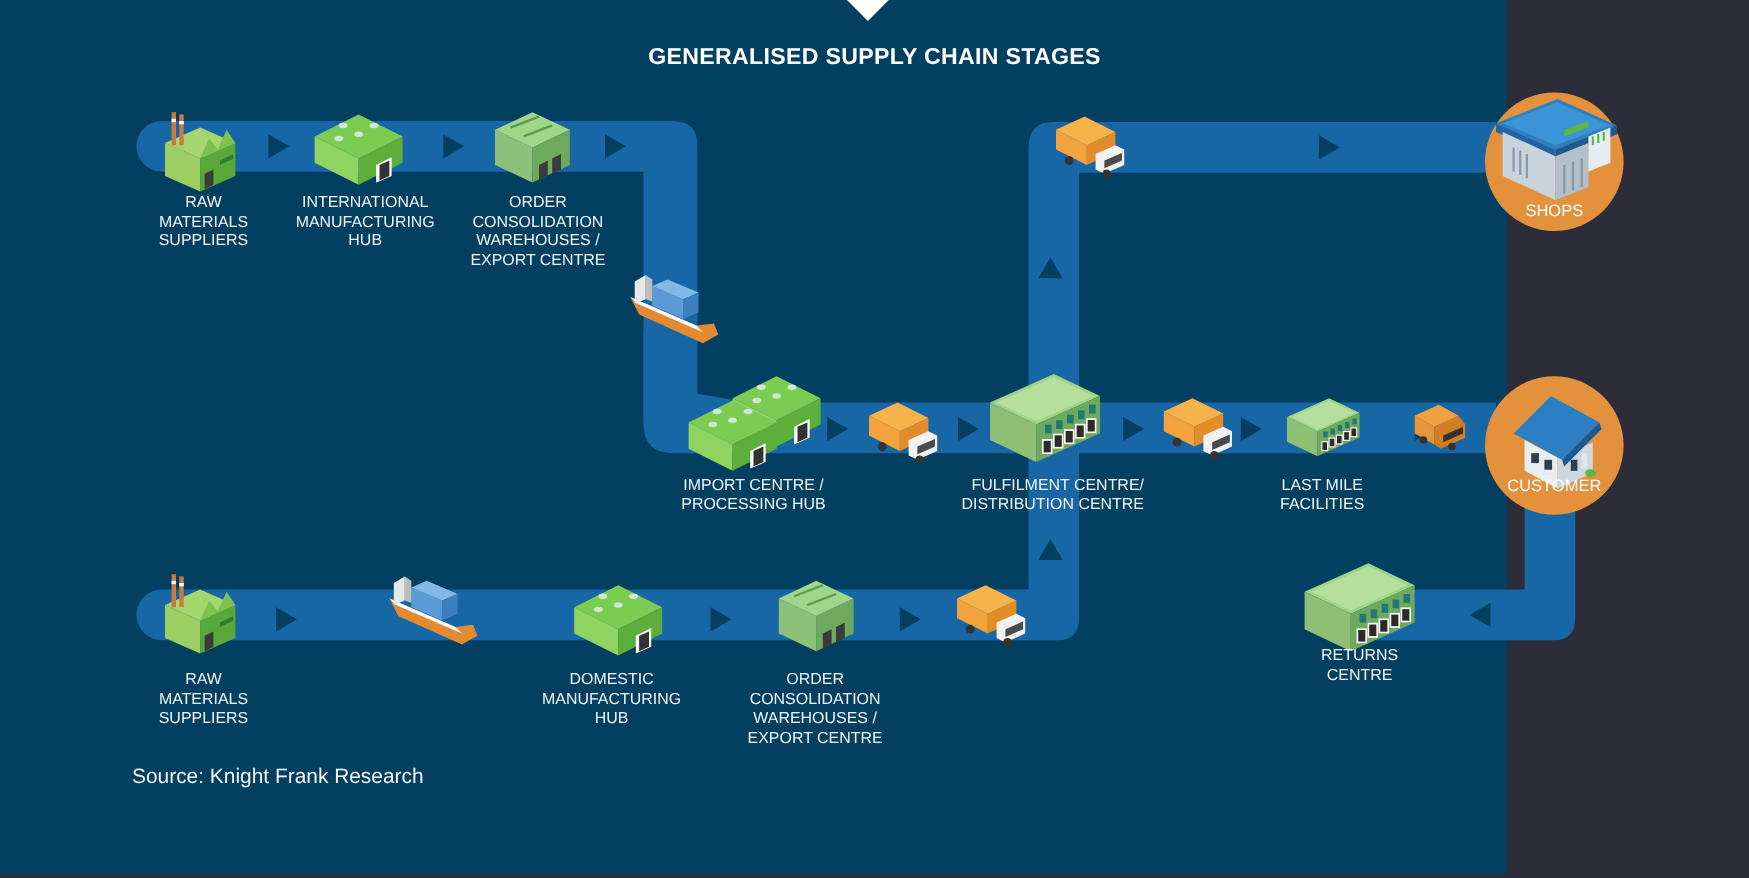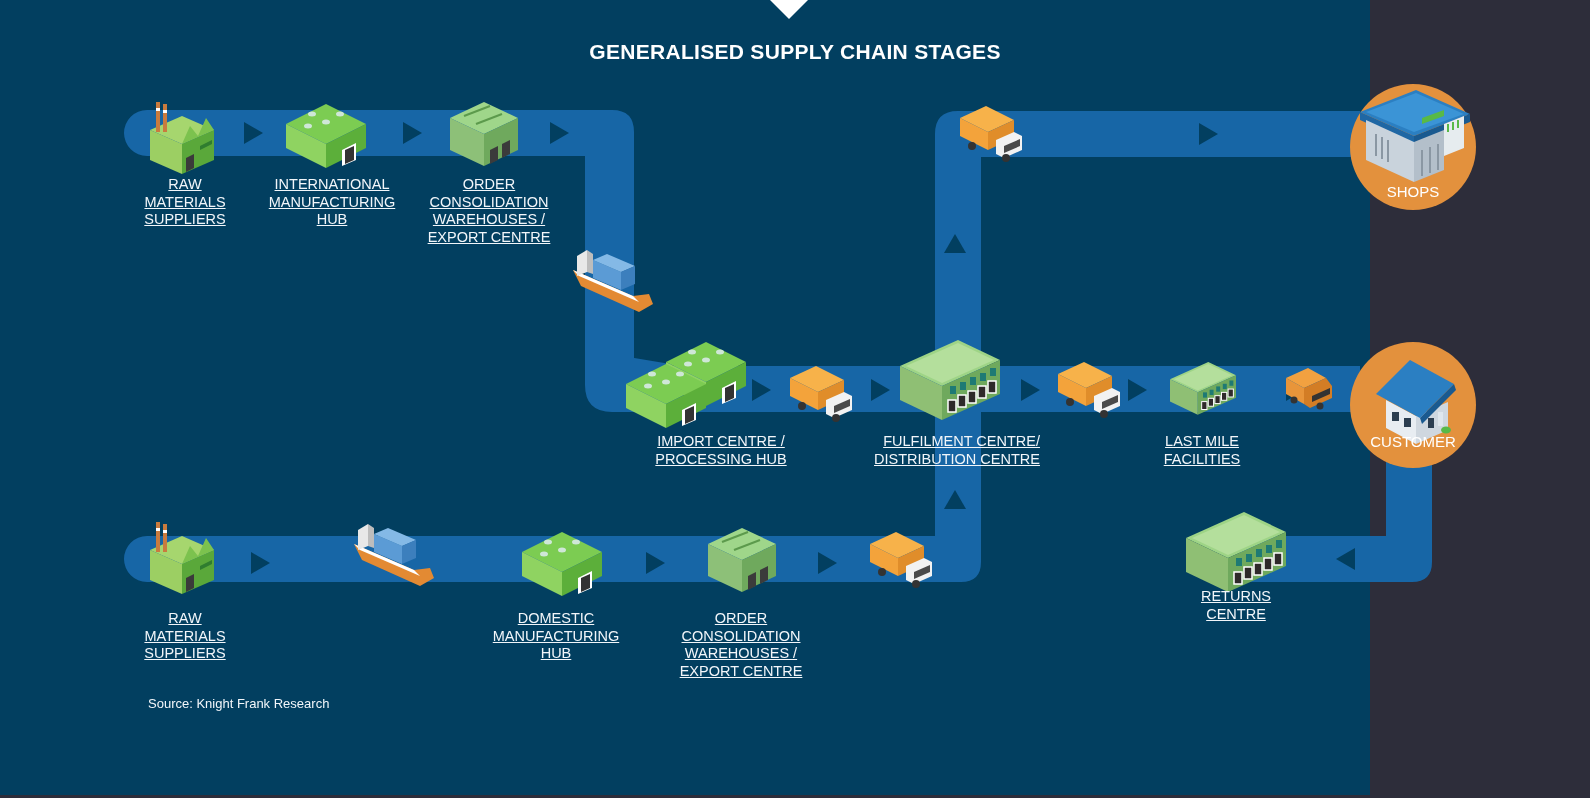--- a/index.html
+++ b/index.html
@@ -1,23 +1,23 @@
 <!DOCTYPE html>
 <html><head>
 <meta charset="utf-8">
 <style>
   html,body{margin:0;padding:0;}
   body{width:1590px;height:798px;overflow:hidden;background:#2d2d3a;font-family:"Liberation Sans",sans-serif;}
   #stage{position:absolute;left:0;top:0;width:1370px;height:795px;background:#023f60;}
   #notch{position:absolute;left:770px;top:0;width:0;height:0;border-left:19px solid transparent;border-right:19px solid transparent;border-top:19px solid #ffffff;}
   #title{position:absolute;left:0;width:1590px;top:40px;text-align:center;color:#fff;font-weight:bold;font-size:21px;letter-spacing:0.3px;}
   #diagram{position:absolute;left:0;top:0;}
-  .lbl{position:absolute;color:#f2f6fa;font-size:14.5px;line-height:17.5px;text-align:center;transform:translateX(-50%);white-space:nowrap;text-transform:uppercase;text-decoration:underline;}
+  .lbl{position:absolute;color:#f2f6fa;font-size:14.5px;line-height:17.5px;text-align:center;transform:translateX(-50%);white-space:nowrap;text-transform:uppercase;}
   .circ-lbl{position:absolute;color:#fff;font-size:15px;text-align:right;transform:translateX(-50%);}
-  #source{position:absolute;left:148px;top:696px;color:#f2f6fa;font-size:13px;text-align:right;}
+  #source{position:absolute;left:120px;top:696px;color:#f2f6fa;font-size:19px;text-align:right;}
 </style>
 </head>
 <body>
 
 <div id="stage">
   <div id="notch"></div>
   <div id="title">GENERALISED SUPPLY CHAIN STAGES</div>
 
   <svg id="diagram" width="1590" height="795">
     <defs>
@@ -220,21 +220,21 @@
     <div>INTERNATIONAL</div>
     <div>MANUFACTURING</div>
     <div>HUB</div>
   </div>
   <div class="lbl" style="left:489px;top:176px;">
     <div>ORDER</div>
     <div>CONSOLIDATION</div>
     <div>WAREHOUSES /</div>
     <div>EXPORT CENTRE</div>
   </div>
-  <div class="lbl" style="left:685px;top:433px;margin-left:36px;">
+  <div class="lbl" style="left:685px;top:433px;">
     <div>IMPORT CENTRE /</div>
     <div>PROCESSING HUB</div>
   </div>
   <div class="lbl" style="left:957px;top:433px;text-align:right;">
     <div>FULFILMENT CENTRE/</div>
     <div>DISTRIBUTION CENTRE</div>
   </div>
   <div class="lbl" style="left:1202px;top:433px;">
     <div>LAST MILE</div>
     <div>FACILITIES</div>

